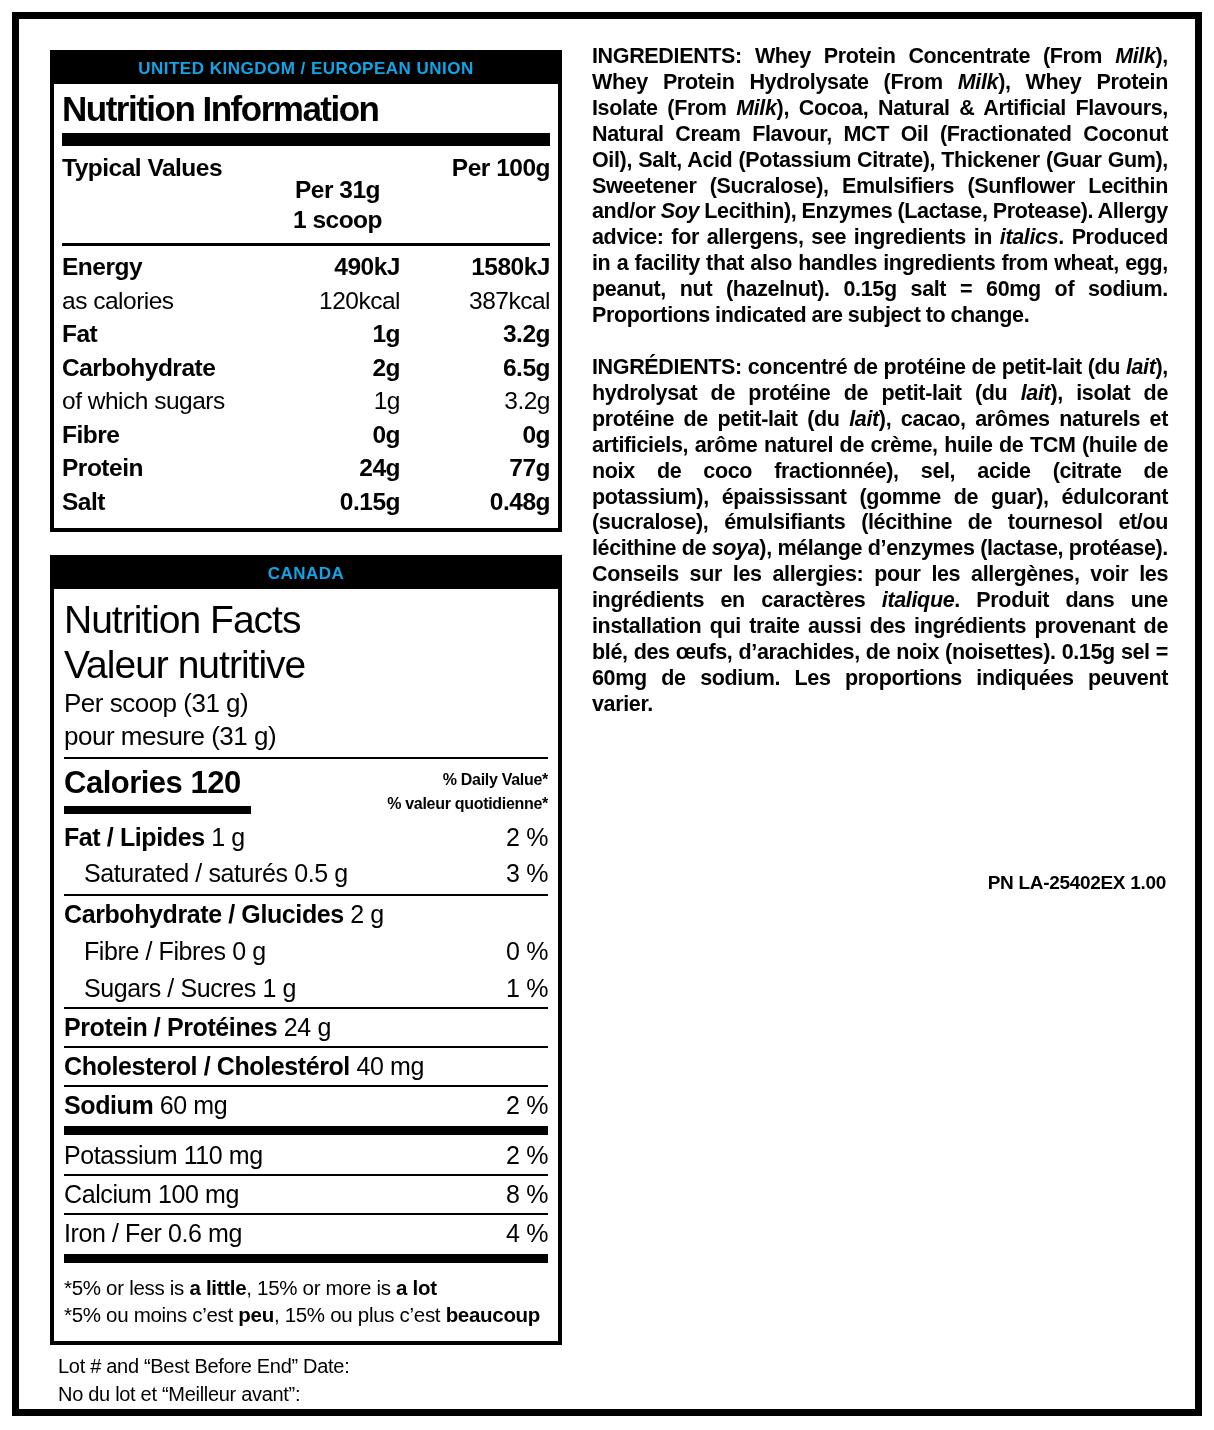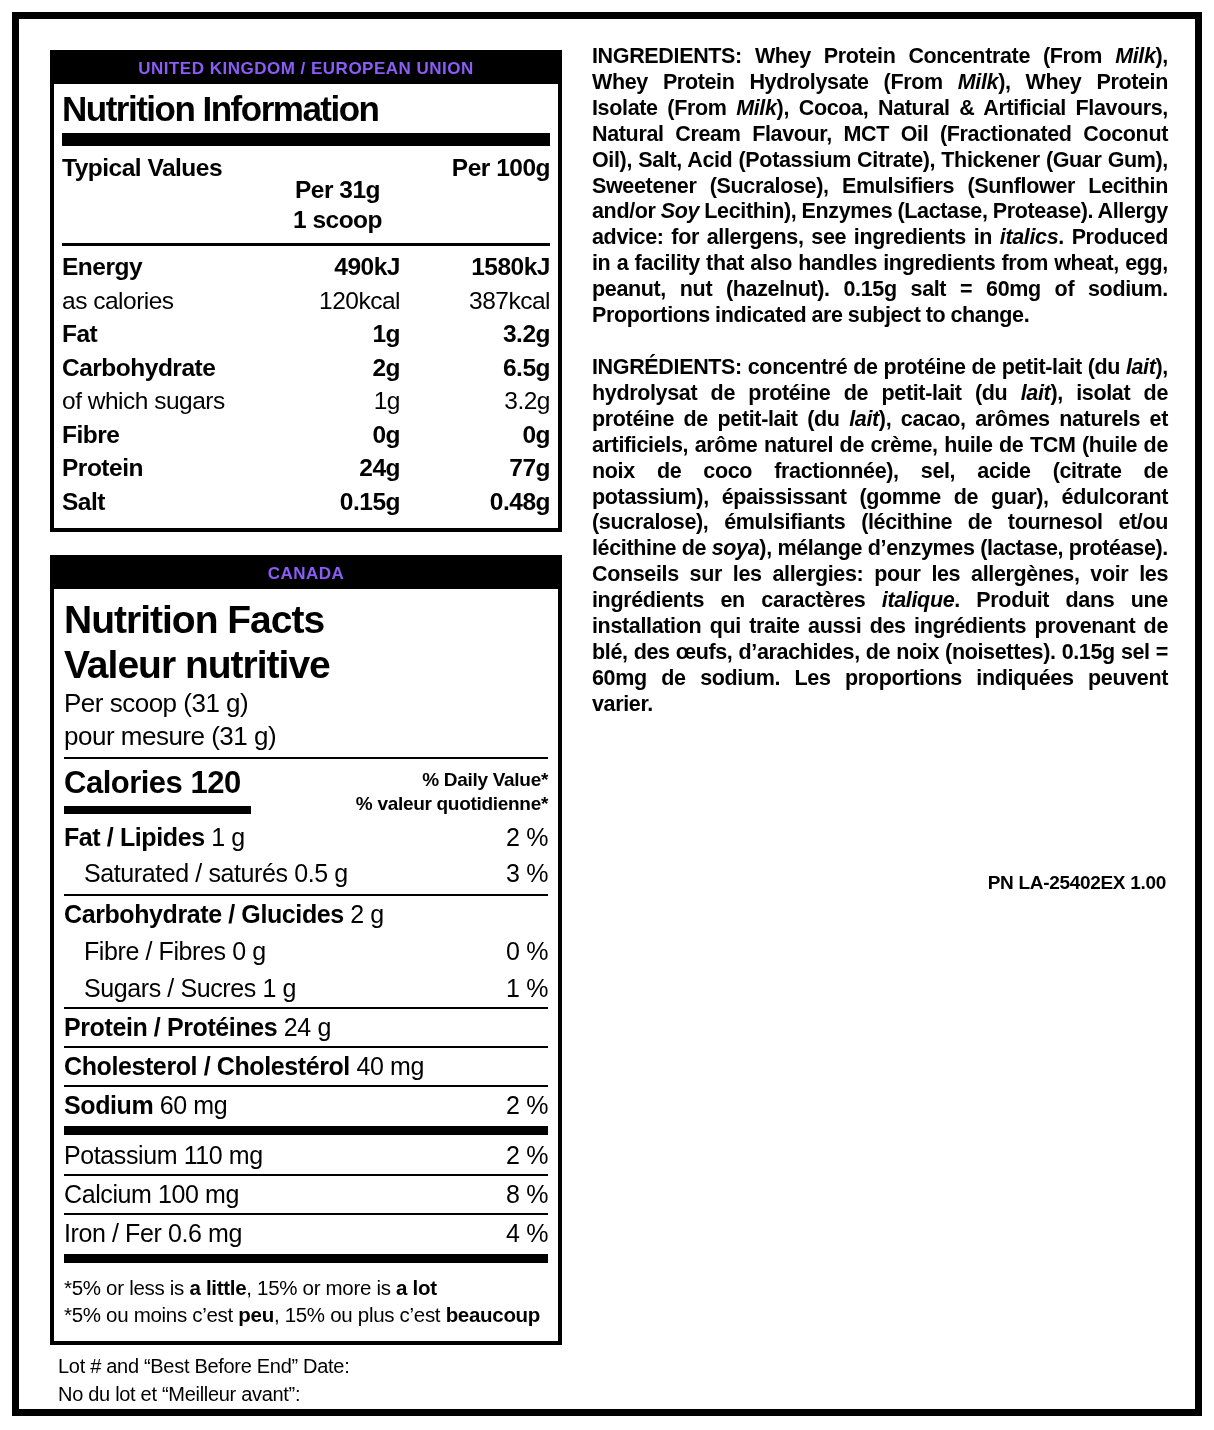--- a/index.html
+++ b/index.html
@@ -5,48 +5,48 @@
   * { margin:0; padding:0; box-sizing:border-box; }
   html,body { background:#ffffff; }
   body { font-family:"Liberation Sans", sans-serif; color:#000; }
   .page { position:relative; width:1214px; height:1430px; background:#fff; overflow:hidden; }
   .outer { position:absolute; left:12px; top:12px; width:1190px; height:1404px; border:7px solid #000; }
 
   .panel { position:absolute; border:4px solid #000; background:#fff; }
   .uk-panel { left:50px; top:50px; width:512px; height:482px; }
   .ca-panel { left:50px; top:555px; width:512px; height:790px; }
 
-  .region-bar { background:#000; color:#8b5cf6; text-align:center; font-weight:bold;
+  .region-bar { background:#000; color:#0ea5e9; text-align:center; font-weight:bold;
     font-size:17px; line-height:30px; height:30px; letter-spacing:0.5px; }
 
   
   .uk-body { padding:0 8px; }
   .uk-title { font-size:35px; font-weight:bold; letter-spacing:-1.5px; padding:5px 0 4px; }
   .uk-thickbar { height:13px; background:#000; }
   .uk-head { display:grid; grid-template-columns:1fr 125px 150px; font-weight:bold;
     font-size:24.5px; line-height:30px; padding:7px 0 8px; border-bottom:3px solid #000; letter-spacing:-0.5px; }
   .uk-head .c2 { text-align:center;margin-top:22px; }
   .uk-head .c3 { text-align:right; }
   .uk-rows { padding-top:4px; }
   .uk-row { display:grid; grid-template-columns:1fr 125px 150px; font-size:24.5px;
     line-height:33.5px; letter-spacing:-0.5px; }
   .uk-row .c2, .uk-row .c3 { text-align:right; }
   .uk-row.b { font-weight:bold; }
 
   
   .ca-body { padding:0 10px; }
-  .ca-title { font-size:39px; font-weight:bold; letter-spacing:-1px; line-height:45px; }
+  .ca-title { font-size:39px; font-weight:normal; letter-spacing:-1px; line-height:45px; }
   .ca-title.first { padding-top:8px; }
   .ca-serving { font-size:26px; line-height:33px; letter-spacing:-0.5px; }
   .rule { border-top:2.5px solid #000; }
   .rule-serving { margin-top:4px; }
   .cal-row { display:flex; justify-content:space-between; padding:6px 0 3px;align-items:center; }
   .cal-label { font-size:31px; font-weight:bold; letter-spacing:-0.5px;
     border-bottom:8px solid #000; padding:0 10px 5px 0; align-self:flex-start; }
-  .dv { text-align:right; font-size:19px; font-weight:bold; line-height:24px; padding-top:3px; letter-spacing:-0.3px; }
+  .dv { text-align:right; font-size:16px; font-weight:bold; line-height:24px; padding-top:3px; letter-spacing:-0.3px; }
   .ca-row { display:flex; justify-content:space-between; font-size:25px; line-height:37px; letter-spacing:-0.4px;gap:28px; }
   .ca-row.ind { padding-left:20px; }
   .ca-row .val, .ca-sub .val { font-weight:normal; }
   .ca-sub { display:flex; justify-content:space-between; align-items:center; padding:1px 0 4px; font-size:25px; letter-spacing:-0.4px; }
   .ca-sub .sub-lines { padding-left:20px; line-height:33px; }
   .bar { height:9px; background:#000; margin:2px 0; }
   .fns { padding-top:9px; }
   .fn { font-size:20.5px; line-height:27px; letter-spacing:-0.3px; }
 
   .lot { position:absolute; left:58px; top:1352px; font-size:20px; font-weight:normal;

